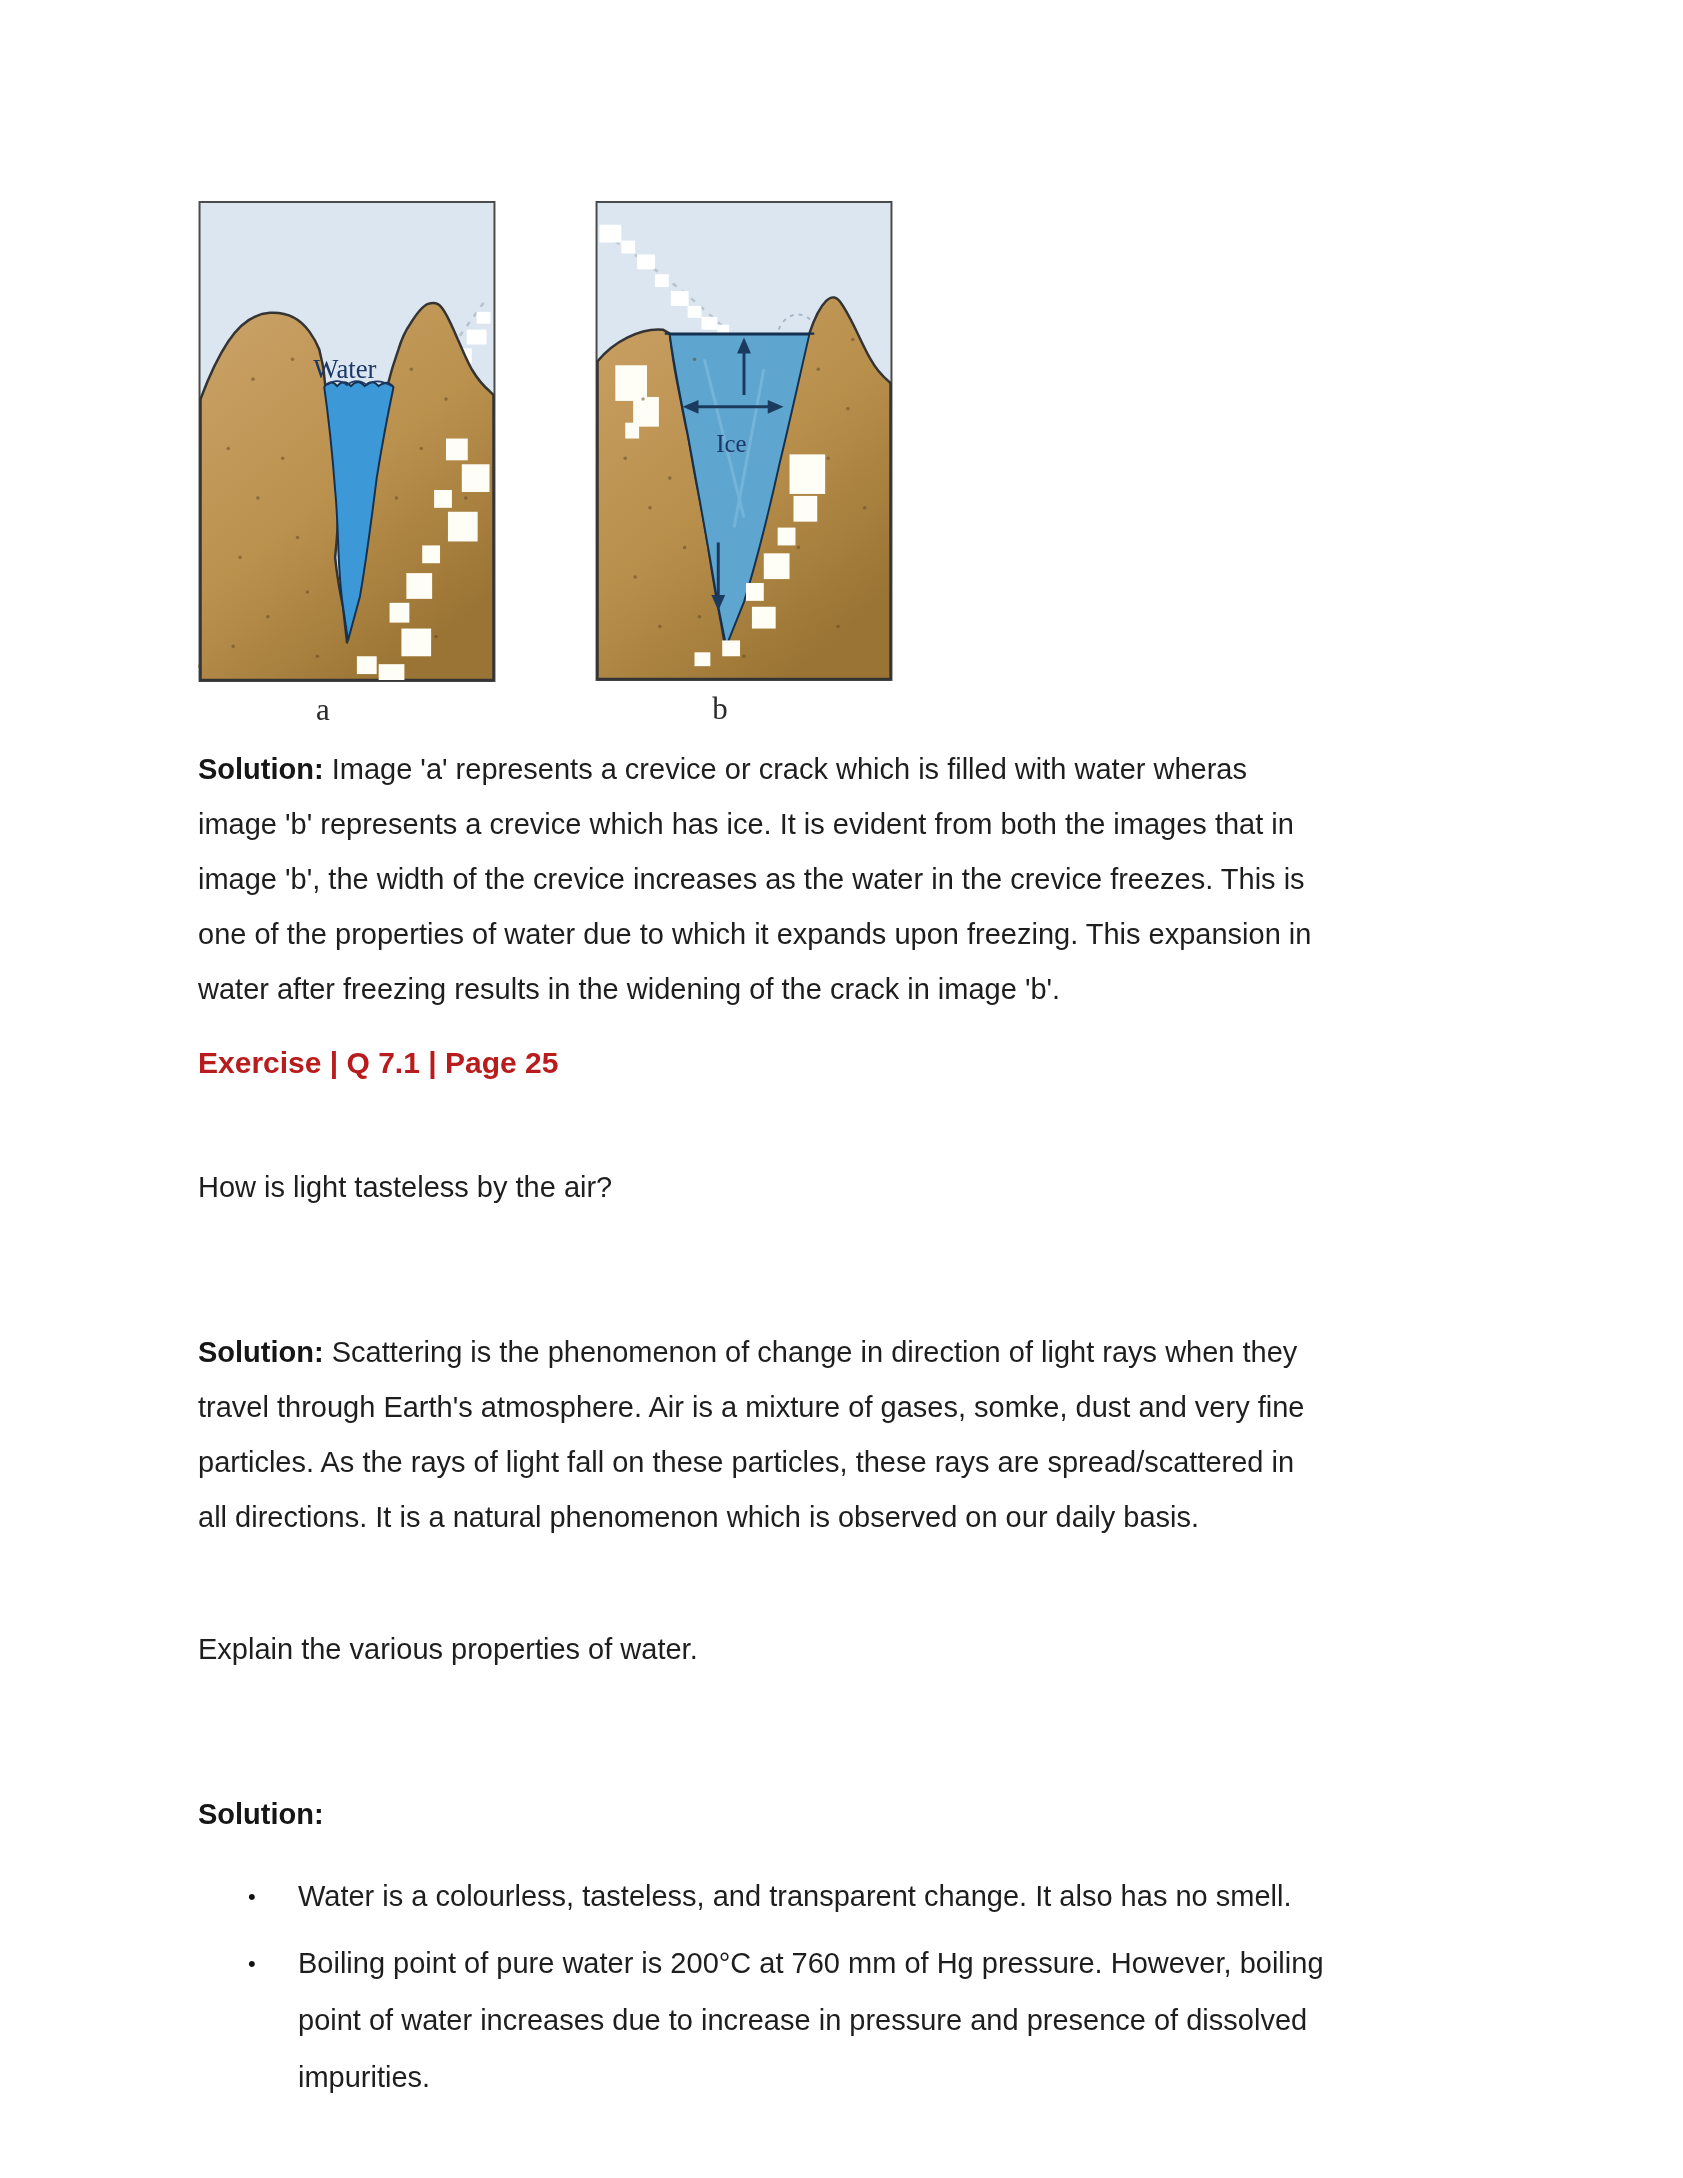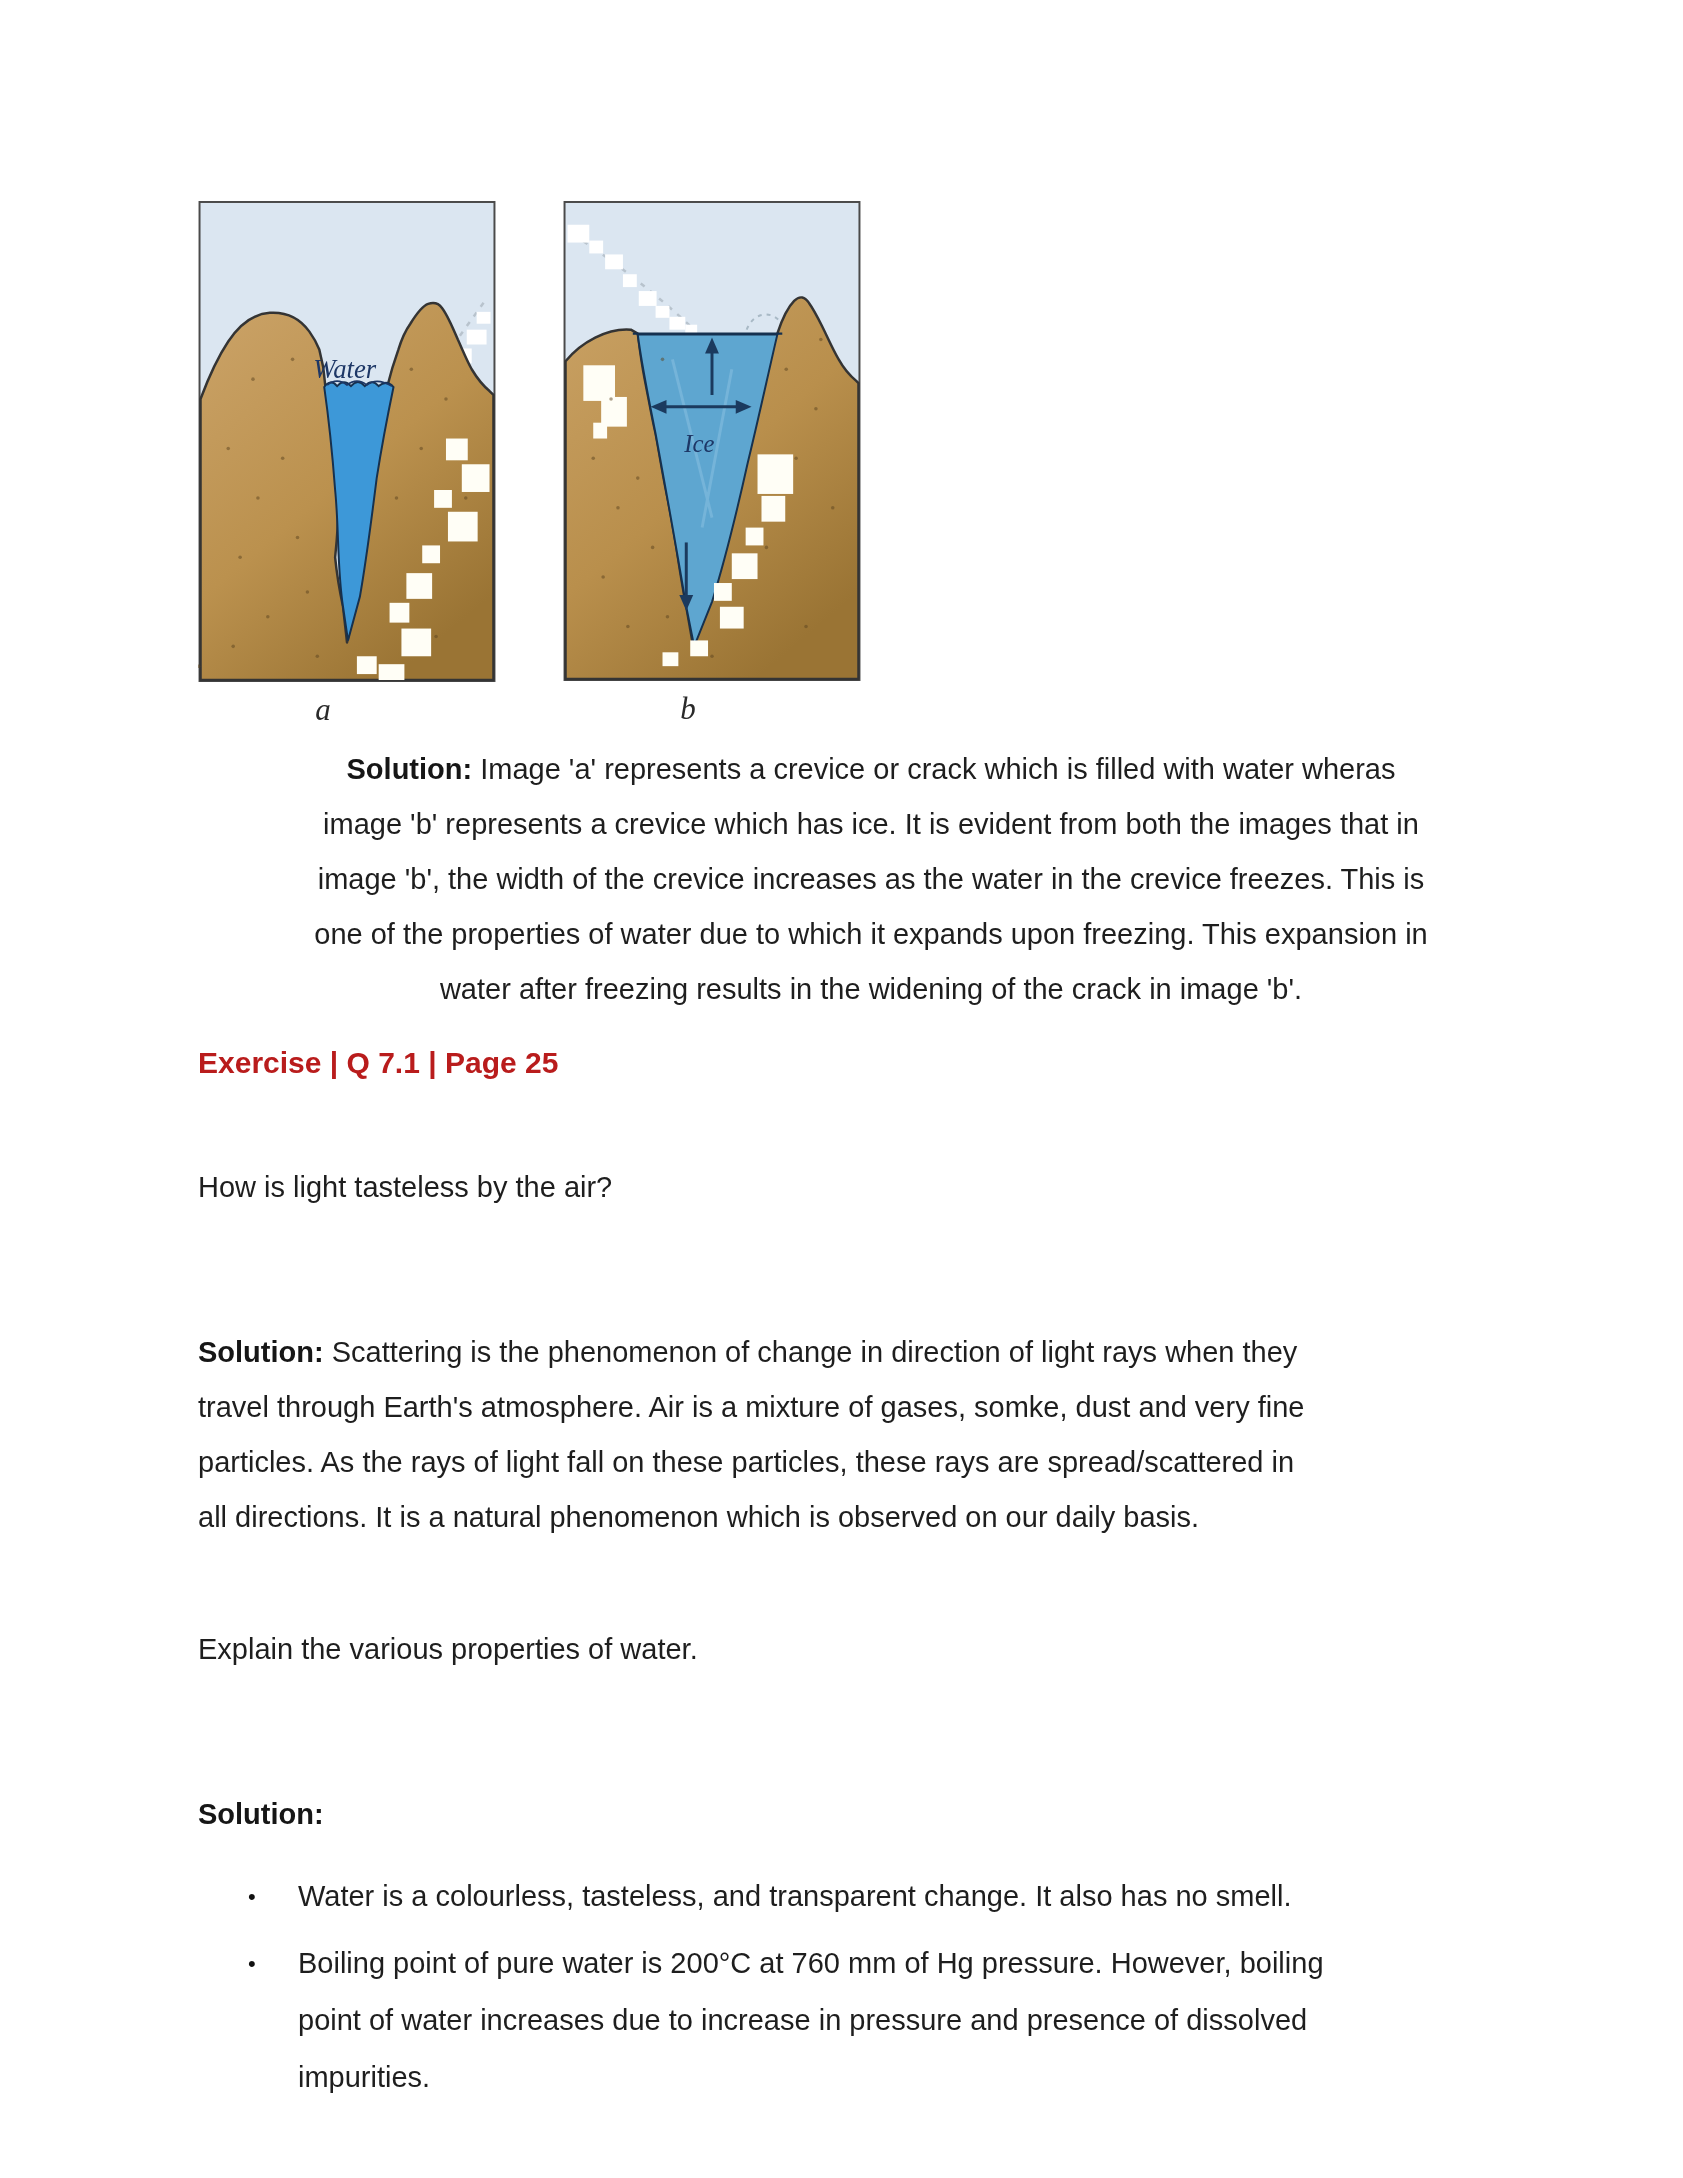--- a/index.html
+++ b/index.html
@@ -1,26 +1,26 @@
 <!DOCTYPE html>
 <html><head>
 <meta charset="utf-8">
 <style>
   html,body{margin:0;padding:0;}
   body{background:#ffffff;font-family:"Liberation Sans","DejaVu Sans",sans-serif;}
   .page{position:relative;width:1683px;height:2178px;background:#ffffff;box-sizing:border-box;
         padding:201px 139px 0 198px;overflow:hidden;color:#1e1e1e;}
-  .panels{display:flex;gap:67px;align-items:flex-start;font-style:italic;}
+  .panels{display:flex;gap:99px;align-items:flex-start;}
   .panel{display:flex;flex-direction:column;}
   .panel svg{display:block;}
   .caption{font-family:"Liberation Serif","DejaVu Serif",serif;font-size:31px;color:#2a2a2a;
            text-align:center;margin-top:10px;transform:translateX(-24px);}
   .textcol{width:1346px;}
   .para{font-size:29px;line-height:55px;margin:0;white-space:pre-line;}
-  .p1{margin-top:14px;text-align:center;}
+  .p1{margin-top:14px;}
   .blk{margin-top:22px;}
   .para strong,.blk strong{font-weight:700;color:#161616;}
   h3.exercise{font-size:30px;line-height:40px;font-weight:700;color:#b91c1c;margin:26px 0 0 0;}
   .blk2{margin-top:30px;}
   ul.bullets{list-style:none;margin:26px 0 0 0;padding:0 0 0 50px;}
   ul.bullets li{display:flex;align-items:flex-start;font-size:29px;line-height:57px;margin-bottom:10px;}
   ul.bullets .dot{width:50px;flex:0 0 50px;font-size:22px;line-height:57px;color:#111;}
   ul.bullets .li-text{flex:1;white-space:pre-line;}
 </style>
 </head>

